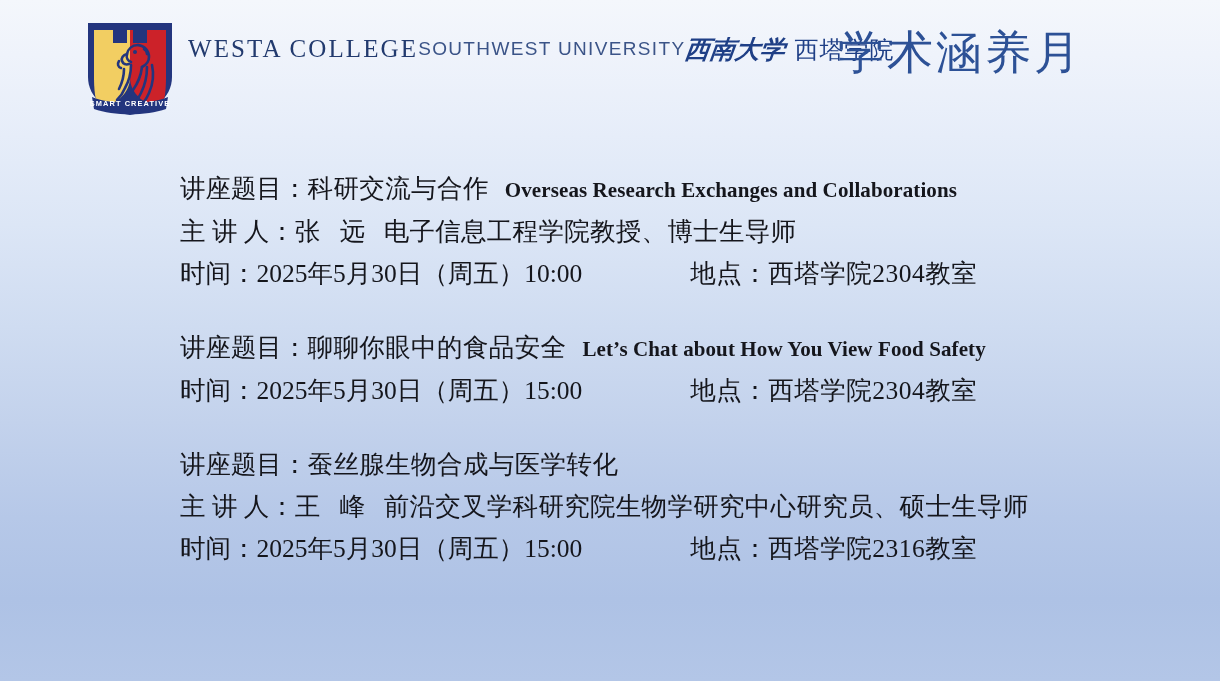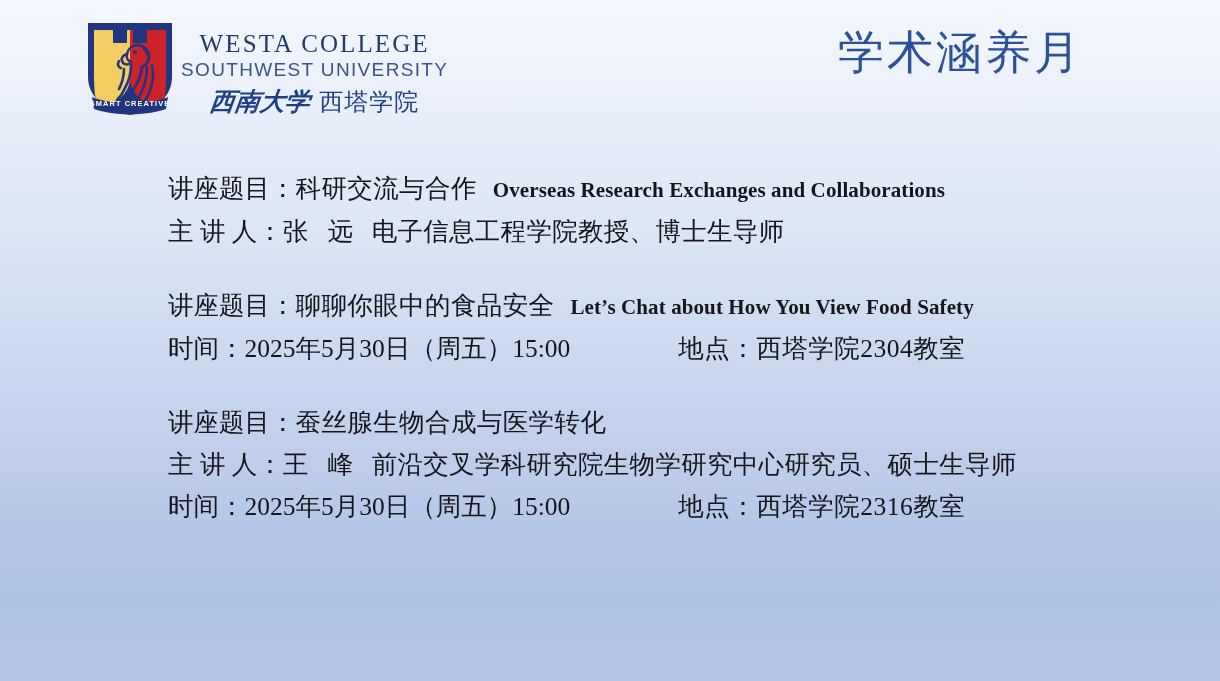--- a/index.html
+++ b/index.html
@@ -48,24 +48,24 @@
   }
 
   .crest {
     width: 88px;
     height: 96px;
     flex: 0 0 auto;
     display: block;
   }
 
   .brand-text {
-    margin-left: 7px;
+    margin-left: 14px;
     padding-top: 9px;
     display: flex;
-    flex-direction: column;
+    flex-direction: row;
     align-items: center;
     text-align: right;
   }
 
   .brand-line1 {
     font-family: "Liberation Serif", "DejaVu Serif", serif;
     font-size: 25px;
     letter-spacing: 2.1px;
     color: #223a6e;
     line-height: 1.08;
@@ -134,20 +134,21 @@
   .row {
     font-size: 25.5px;
     line-height: 42px;
     color: #15161c;
     white-space: nowrap;
     font-family: "Liberation Serif", "DejaVu Serif", serif;
   }
 
   .lbl {
     letter-spacing: 0px;
+    margin-left: 12px;
   }
 
   .title-cn {
     letter-spacing: 0.4px;
     margin-top: 32px;
   }
 
   .title-en {
     font-weight: bold;
     font-size: 21px;
@@ -234,20 +235,23 @@
 
   <div class="content">
 
     <div class="lecture">
       <div class="row">
         <span class="lbl">讲座题目：</span><span class="title-cn">科研交流与合作</span><span class="title-en">Overseas Research Exchanges and Collaborations</span>
       </div>
       <div class="row">
         <span class="lbl">主 讲 人：</span><span class="speaker-name">张 远</span><span class="speaker-aff">电子信息工程学院教授、博士生导师</span>
       </div>
+      <div class="row">
+        <span class="lbl">时间：</span><span class="time-val">2025年5月30日（周五）10:00</span><span class="place"><span>地点：</span><span>西塔学院2304教室</span></span>
+      </div>
     </div>
 
     <div class="lecture">
       <div class="row">
         <span class="lbl">讲座题目：</span><span class="title-cn">聊聊你眼中的食品安全</span><span class="title-en">Let’s Chat about How You View Food Safety</span>
       </div>
       <div class="row">
         <span class="lbl">时间：</span><span class="time-val">2025年5月30日（周五）15:00</span><span class="place"><span>地点：</span><span>西塔学院2304教室</span></span>
       </div>
     </div>

